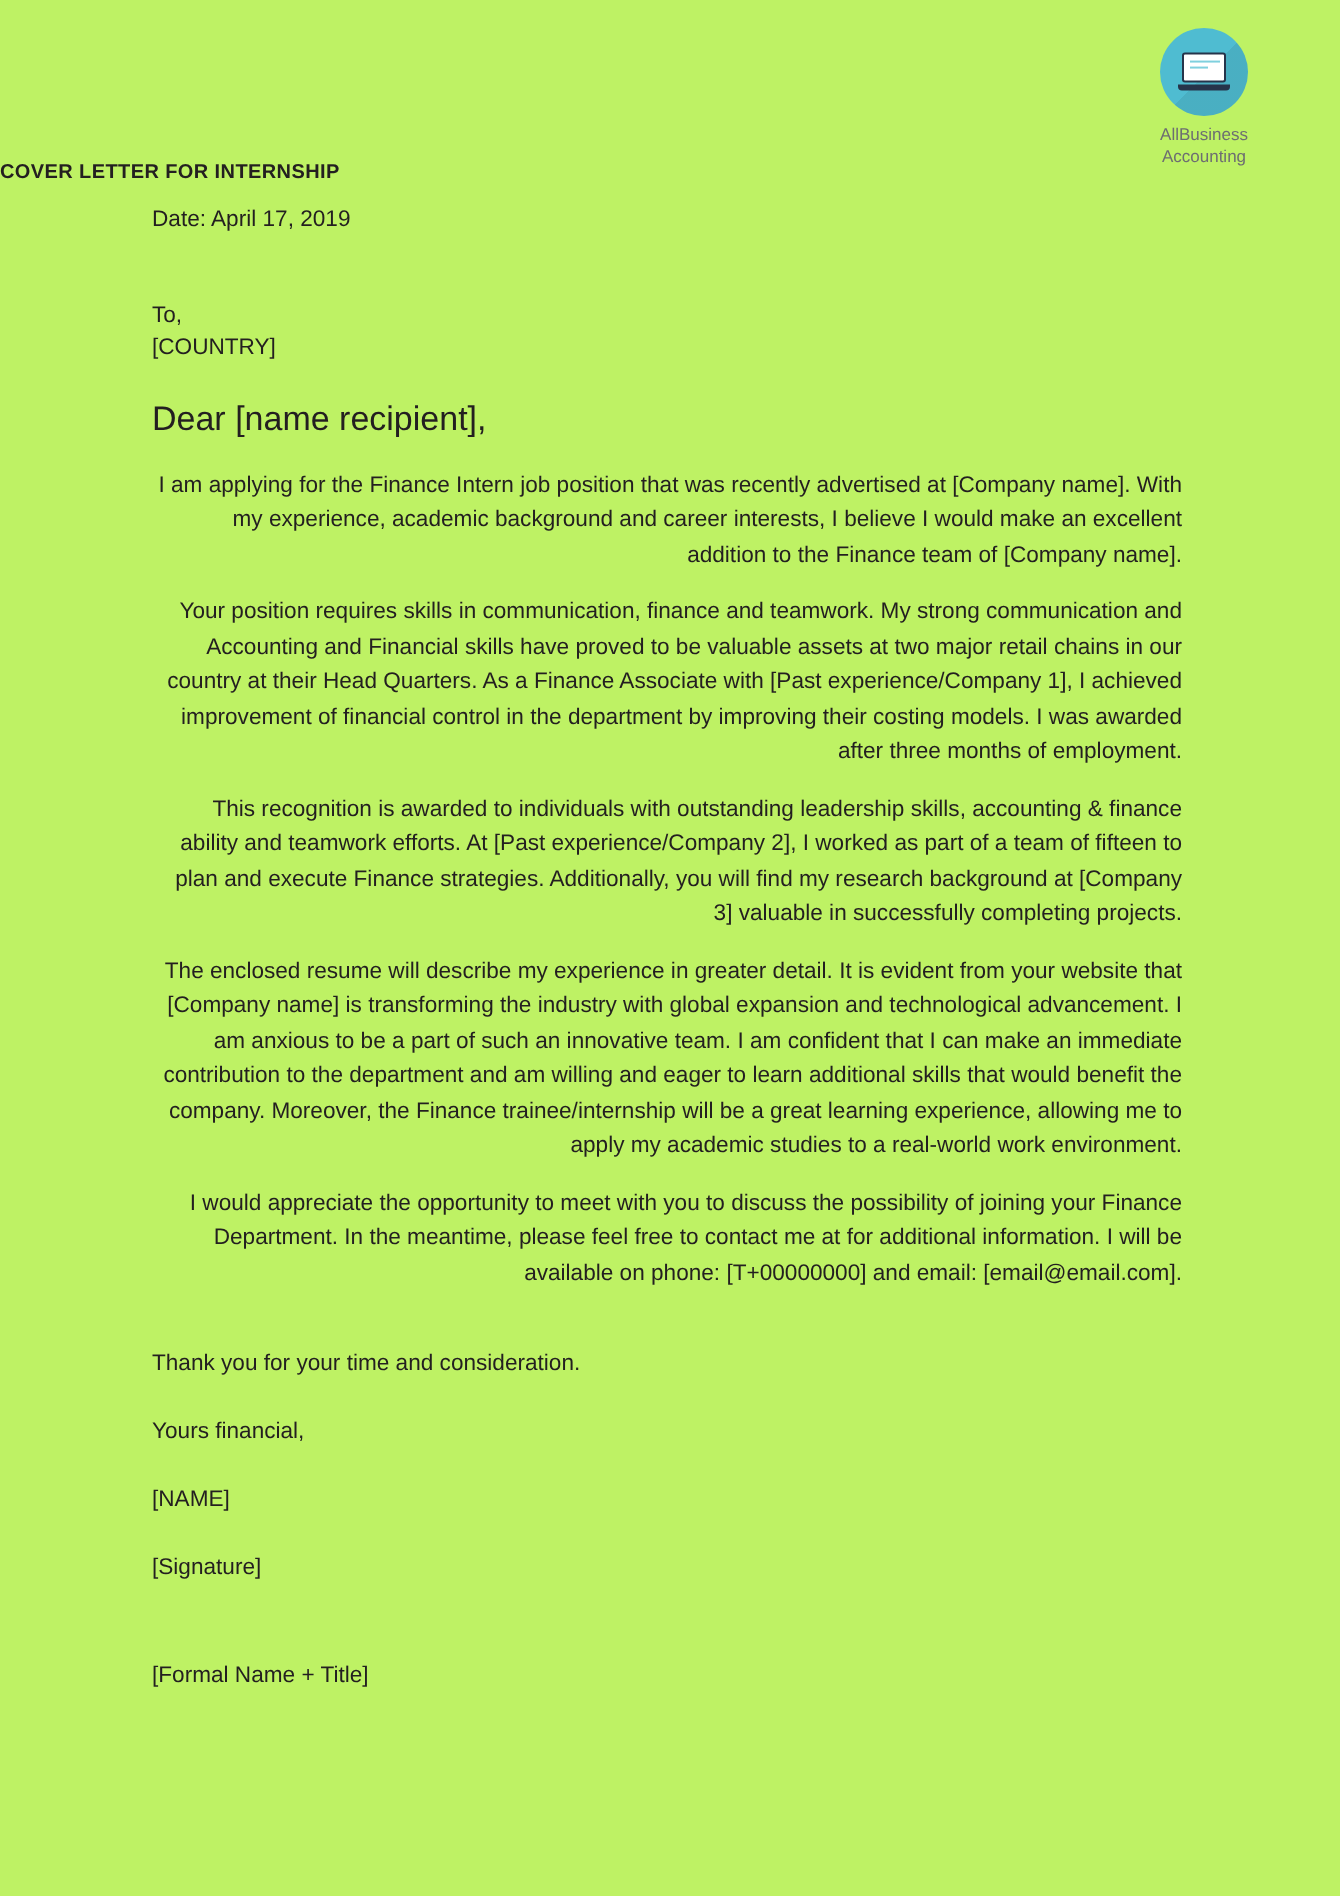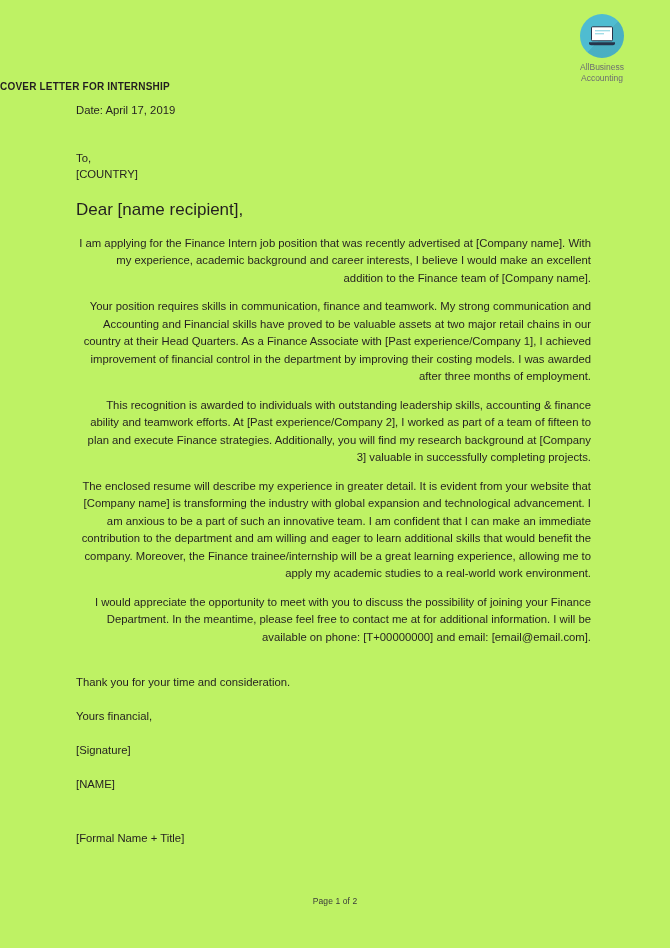--- a/index.html
+++ b/index.html
@@ -201,22 +201,21 @@
       <p class="para">I am applying for the  Finance Intern job position that was recently advertised at [Company name]. With my experience, academic background and career interests, I believe I would make an excellent addition to the Finance team of [Company name].</p>
       <p class="para">Your position requires skills in communication, finance and teamwork.  My strong communication and Accounting and Financial  skills have proved to be valuable assets at two major retail chains in our country at their Head Quarters. As a Finance Associate with [Past experience/Company 1], I achieved improvement of financial control in the department by improving their costing models. I was awarded after three months of employment.</p>
       <p class="para">This recognition is awarded to individuals with outstanding leadership skills, accounting &amp; finance ability and teamwork efforts.  At [Past experience/Company 2], I worked as part of a team of fifteen to plan and execute  Finance strategies.  Additionally, you will find my research background at [Company 3]  valuable in successfully completing projects.</p>
       <p class="para">The enclosed resume will describe my experience in greater detail. It is evident from your website that  [Company name] is transforming the industry with global expansion and technological advancement.  I am anxious to be a part of such an innovative team.  I am confident that I can make an immediate contribution to the department and am willing and eager to learn additional skills that would benefit the company.  Moreover, the Finance trainee/internship will be a great learning experience, allowing me to apply my academic studies to a real-world work environment.</p>
       <p class="para">I would appreciate the opportunity to meet with you to discuss the possibility of joining your Finance Department. In the meantime, please feel free to contact me at for additional information. I will be available on phone: [T+00000000] and email: [email@email.com].</p>
     </div>
 
     <div class="closing-block">
       <div class="closing-line">Thank you for your time and consideration.</div>
       <div class="closing-line">Yours financial,</div>
+      <div class="closing-line">[NAME]</div>
       <div class="closing-line">[Signature]</div>
-      <div class="closing-line">[NAME]</div>
       <div class="closing-line formal">[Formal Name + Title]</div>
     </div>
 
   </div>
 
-  <div class="footer">Page 1 of 2</div>
 
 </div>
 
 </body></html>

